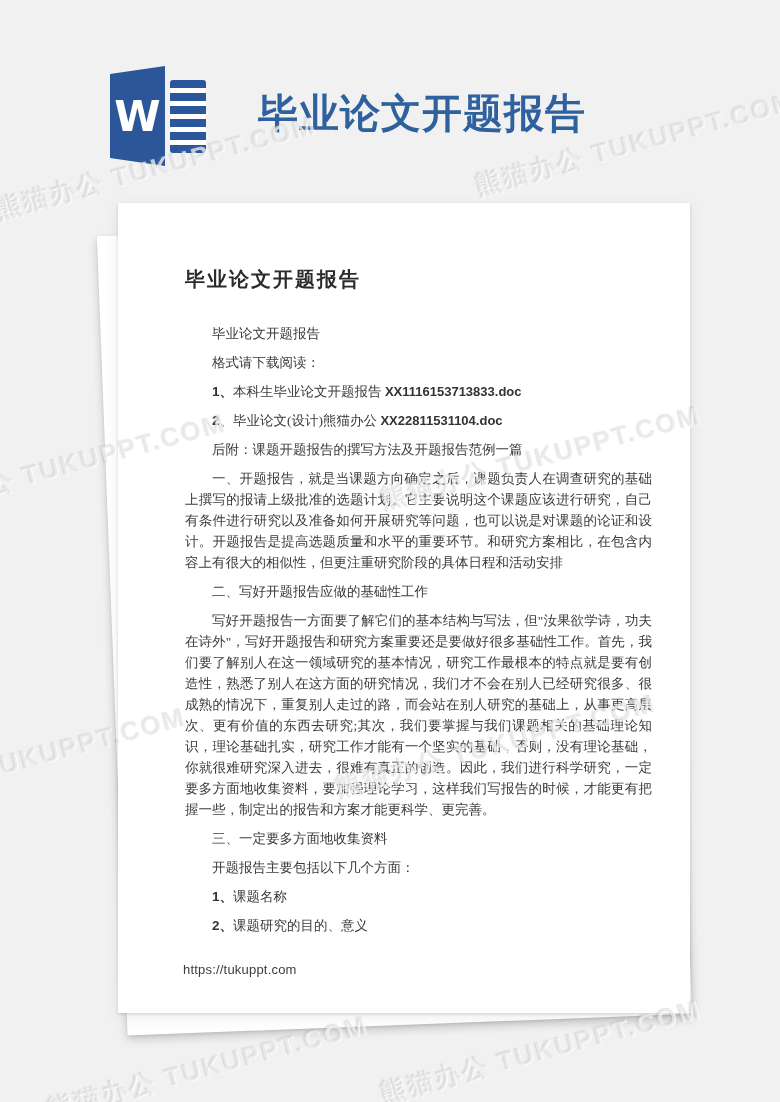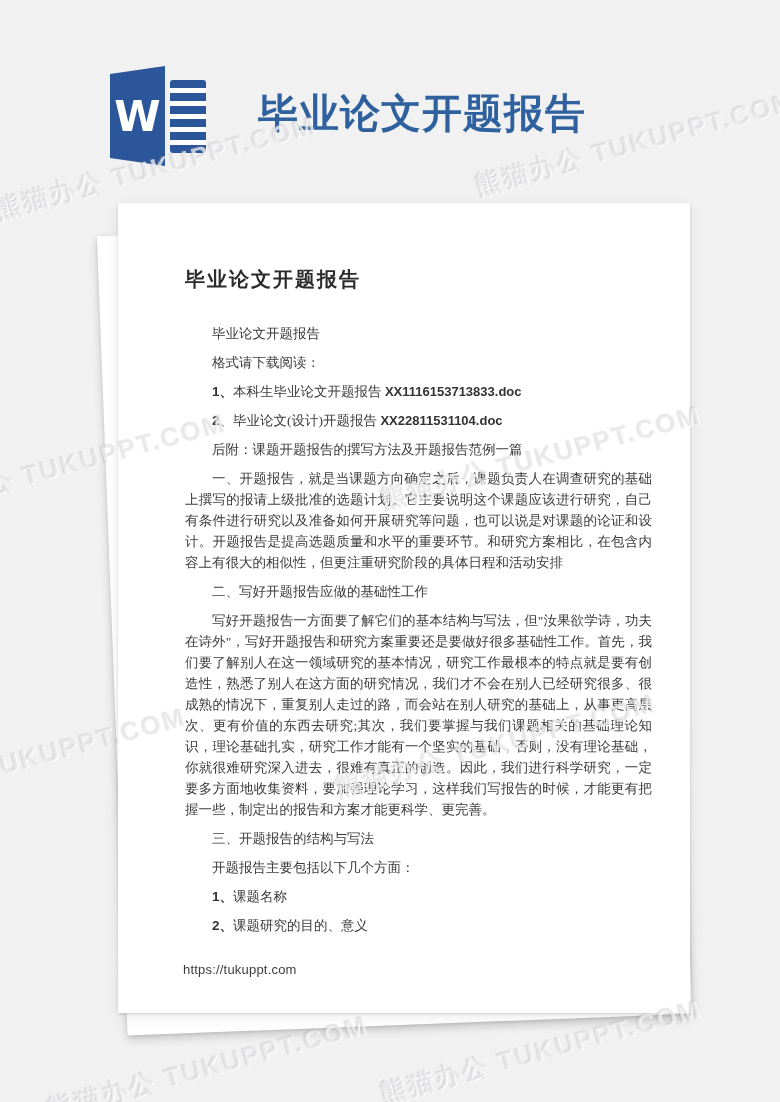--- a/index.html
+++ b/index.html
@@ -93,26 +93,26 @@
 
 <div class="sheet-behind"></div>
 
 <div class="doc-page">
   <div class="doc-body">
     <h1 class="page-heading">毕业论文开题报告</h1>
 
   <p><span class="run-cn">毕业论文开题报告</span></p>
       <p><span class="run-cn">格式请下载阅读：</span></p>
       <p><span class="run-num">1、</span><span class="run-cn">本科生毕业论文开题报告 </span><span class="run-file">XX1116153713833.doc</span></p>
-      <p><span class="run-num">2、</span><span class="run-cn">毕业论文(设计)开题报告 </span><span class="run-file">XX22811531104.doc</span></p>
+      <p><span class="run-num">2、</span><span class="run-cn">毕业论文(设计)熊猫办公 </span><span class="run-file">XX22811531104.doc</span></p>
       <p><span class="run-cn">后附：课题开题报告的撰写方法及开题报告范例一篇</span></p>
       <p><span class="run-cn">一、开题报告，就是当课题方向确定之后，课题负责人在调查研究的基础上撰写的报请上级批准的选题计划。它主要说明这个课题应该进行研究，自己有条件进行研究以及准备如何开展研究等问题，也可以说是对课题的论证和设计。开题报告是提高选题质量和水平的重要环节。和研究方案相比，在包含内容上有很大的相似性，但更注重研究阶段的具体日程和活动安排</span></p>
       <p><span class="run-cn">二、写好开题报告应做的基础性工作</span></p>
       <p><span class="run-cn">写好开题报告一方面要了解它们的基本结构与写法，但"汝果欲学诗，功夫在诗外"，写好开题报告和研究方案重要还是要做好很多基础性工作。首先，我们要了解别人在这一领域研究的基本情况，研究工作最根本的特点就是要有创造性，熟悉了别人在这方面的研究情况，我们才不会在别人已经研究很多、很成熟的情况下，重复别人走过的路，而会站在别人研究的基础上，从事更高层次、更有价值的东西去研究;其次，我们要掌握与我们课题相关的基础理论知识，理论基础扎实，研究工作才能有一个坚实的基础，否则，没有理论基础，你就很难研究深入进去，很难有真正的创造。因此，我们进行科学研究，一定要多方面地收集资料，要加强理论学习，这样我们写报告的时候，才能更有把握一些，制定出的报告和方案才能更科学、更完善。</span></p>
-      <p><span class="run-cn">三、开题报告的结构与写法</span></p>
+      <p><span class="run-cn">三、一定要多方面地收集资料</span></p>
       <p><span class="run-cn">开题报告主要包括以下几个方面：</span></p>
       <p><span class="run-num">1、</span><span class="run-cn">课题名称</span></p>
       <p><span class="run-num">2、</span><span class="run-cn">课题研究的目的、意义</span></p>
     </div>
   <div class="page-footer">https://tukuppt.com</div>
 </div>
 
 <div class="wm-layer">
   <span class="wm" style="left:-10px;  top:150px;">熊猫办公 TUKUPPT.COM</span>
   <span class="wm" style="left:470px;  top:126px;">熊猫办公 TUKUPPT.COM</span>

